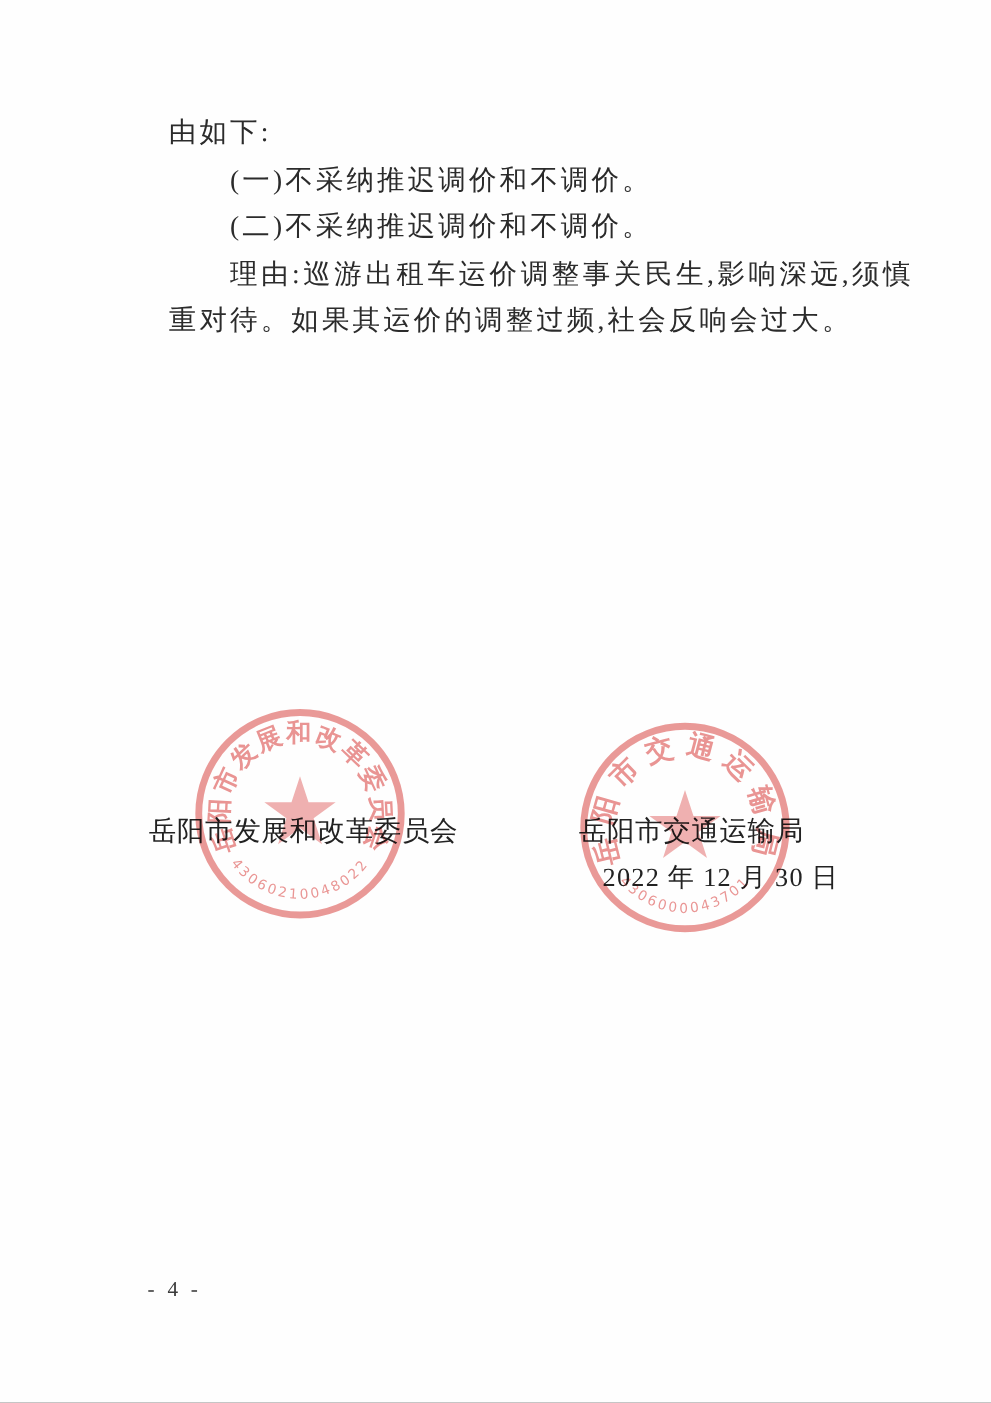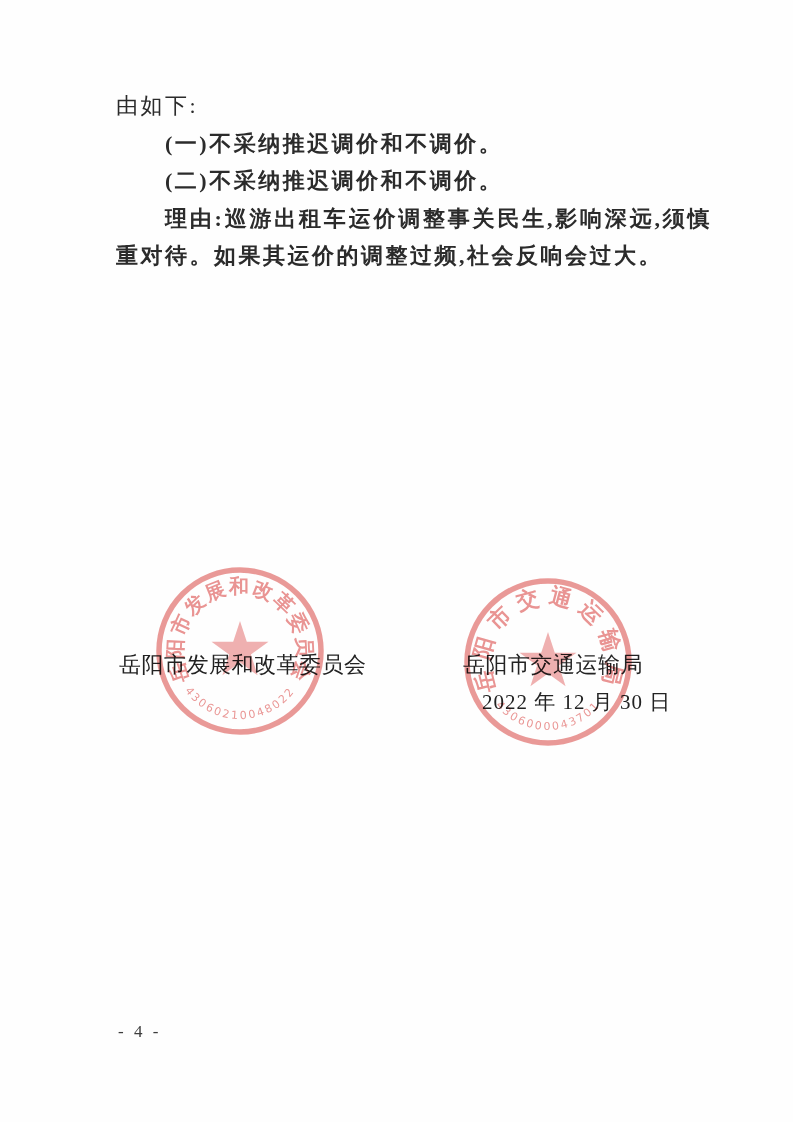--- a/index.html
+++ b/index.html
@@ -8,29 +8,29 @@
     width:793px;height:1122px;
     margin:0 auto;
     background:#fefefe;
     overflow:hidden;
     font-family:"Liberation Serif","DejaVu Serif",serif;
     color:#1f1f1f;
   }
   
   .doc-body{
     position:absolute;
-    left:116px;top:87px;width:596px;
+    left:135px;top:87px;width:596px;
     font-size:22px;
     line-height:37.5px;
     letter-spacing:2.5px;
     text-align:justify;
     color:#2b2b2b;
   }
   .doc-body p{margin:0;padding:0;}
-  .doc-body p.indent{text-indent:49px;font-weight:bold;}
+  .doc-body p.indent{text-indent:49px;}
   
   .sig{
     position:absolute;
     font-size:22px;
     letter-spacing:0.5px;
     color:#222;
     white-space:nowrap;
     z-index:1;
   }
   .sig-left{left:119px;top:650px;}

